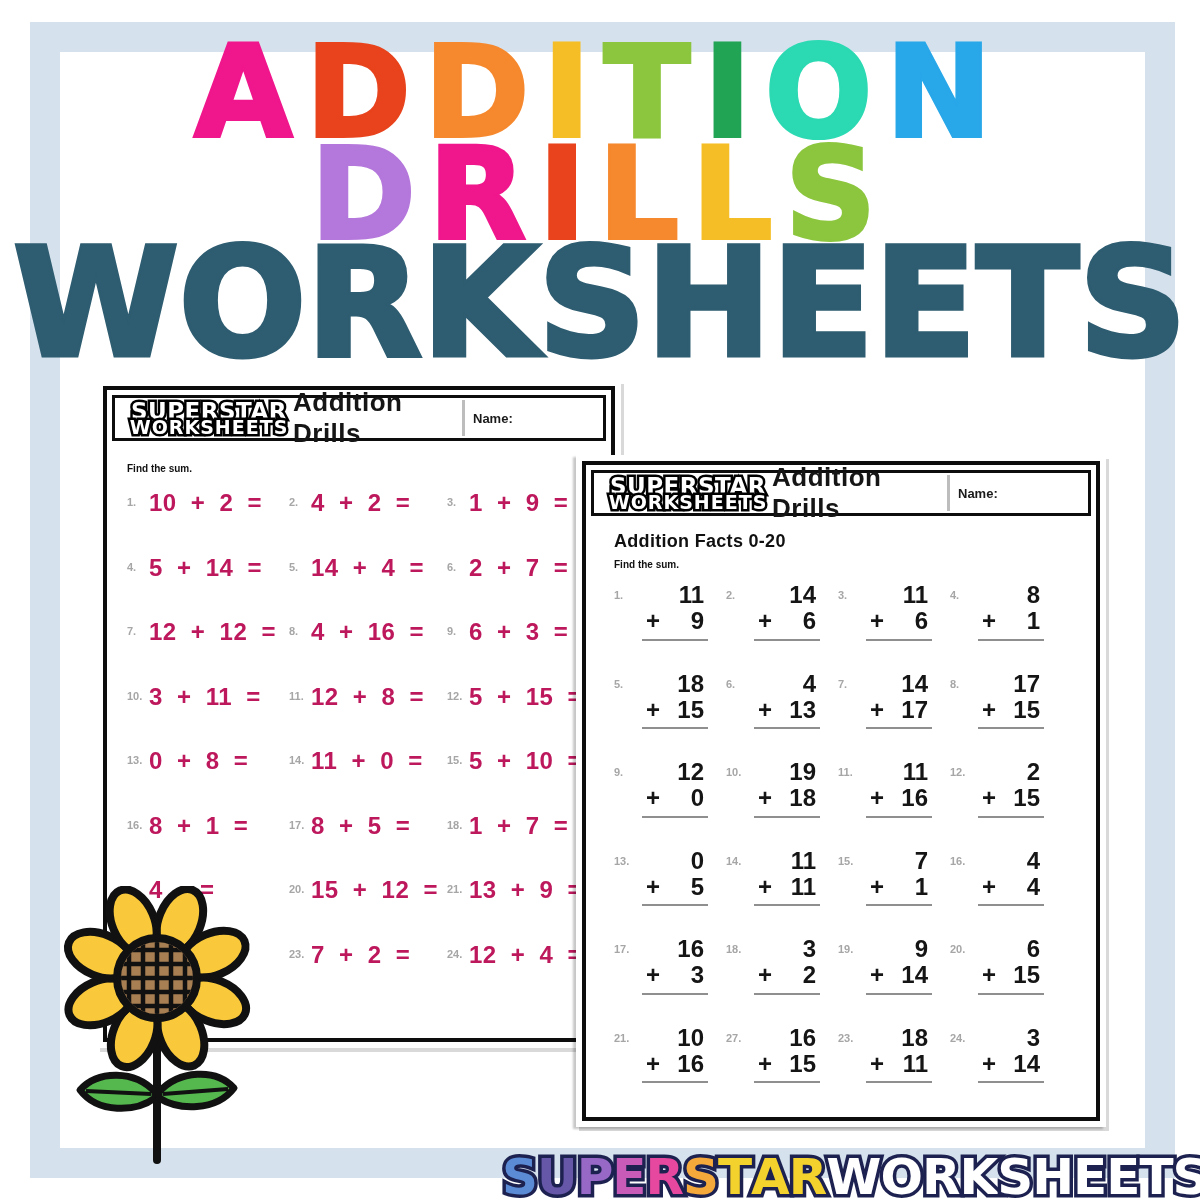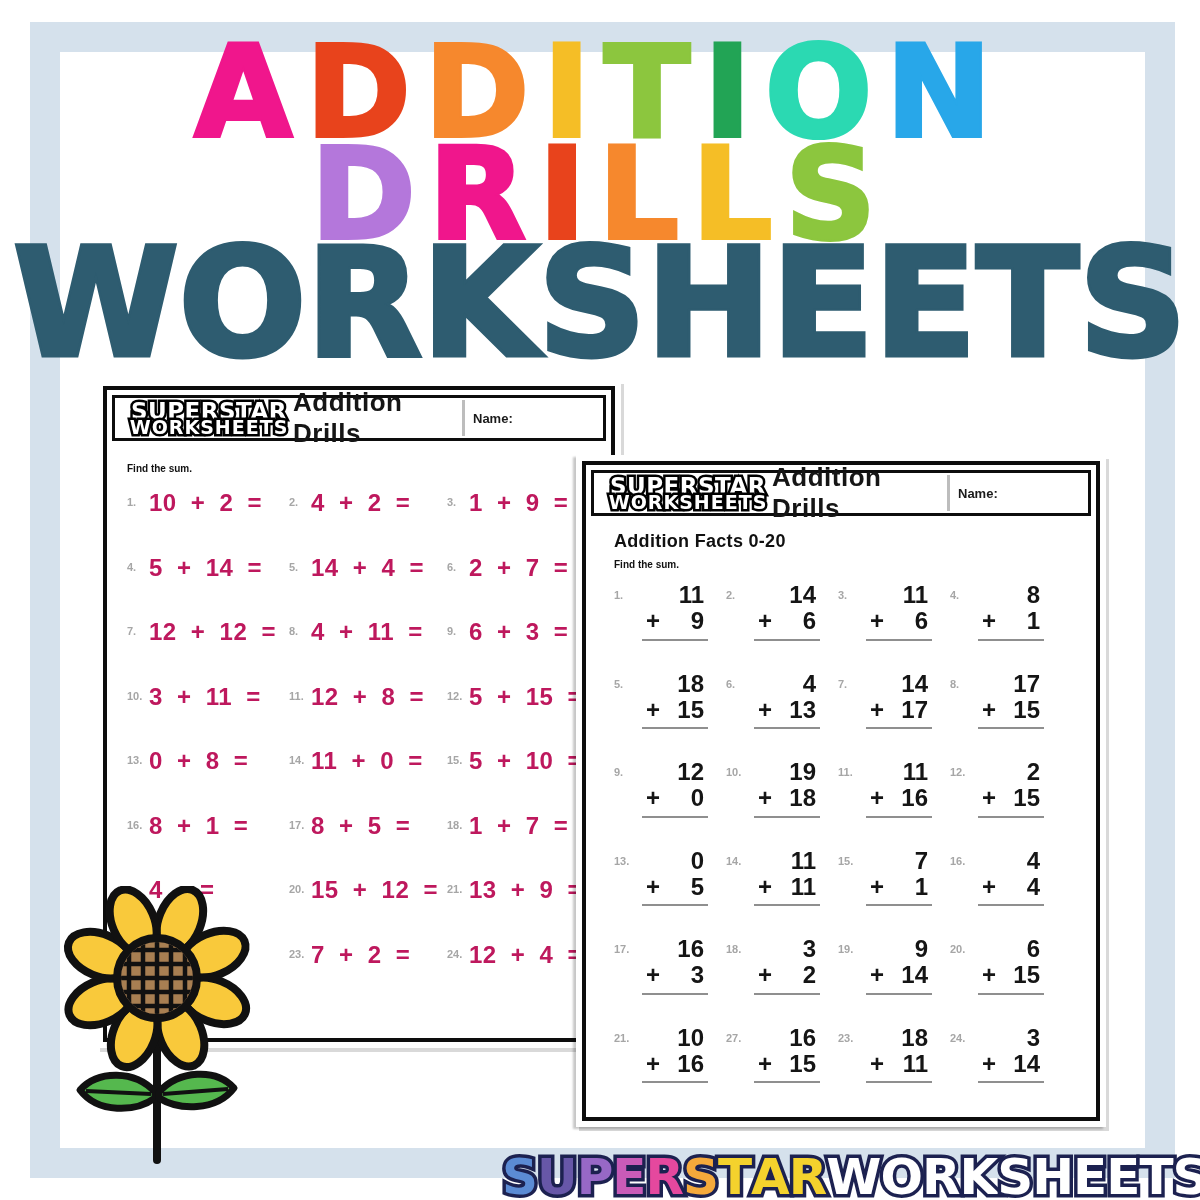--- a/index.html
+++ b/index.html
@@ -111,21 +111,21 @@
           <div class="prob">
             <span class="pnum">6.</span>
             <span class="pexp">2 + 7 =</span>
           </div>
           <div class="prob">
             <span class="pnum">7.</span>
             <span class="pexp">12 + 12 =</span>
           </div>
           <div class="prob">
             <span class="pnum">8.</span>
-            <span class="pexp">4 + 11 =</span>
+            <span class="pexp">4 + 16 =</span>
           </div>
           <div class="prob">
             <span class="pnum">9.</span>
             <span class="pexp">6 + 3 =</span>
           </div>
           <div class="prob">
             <span class="pnum">10.</span>
             <span class="pexp">3 + 11 =</span>
           </div>
           <div class="prob">

